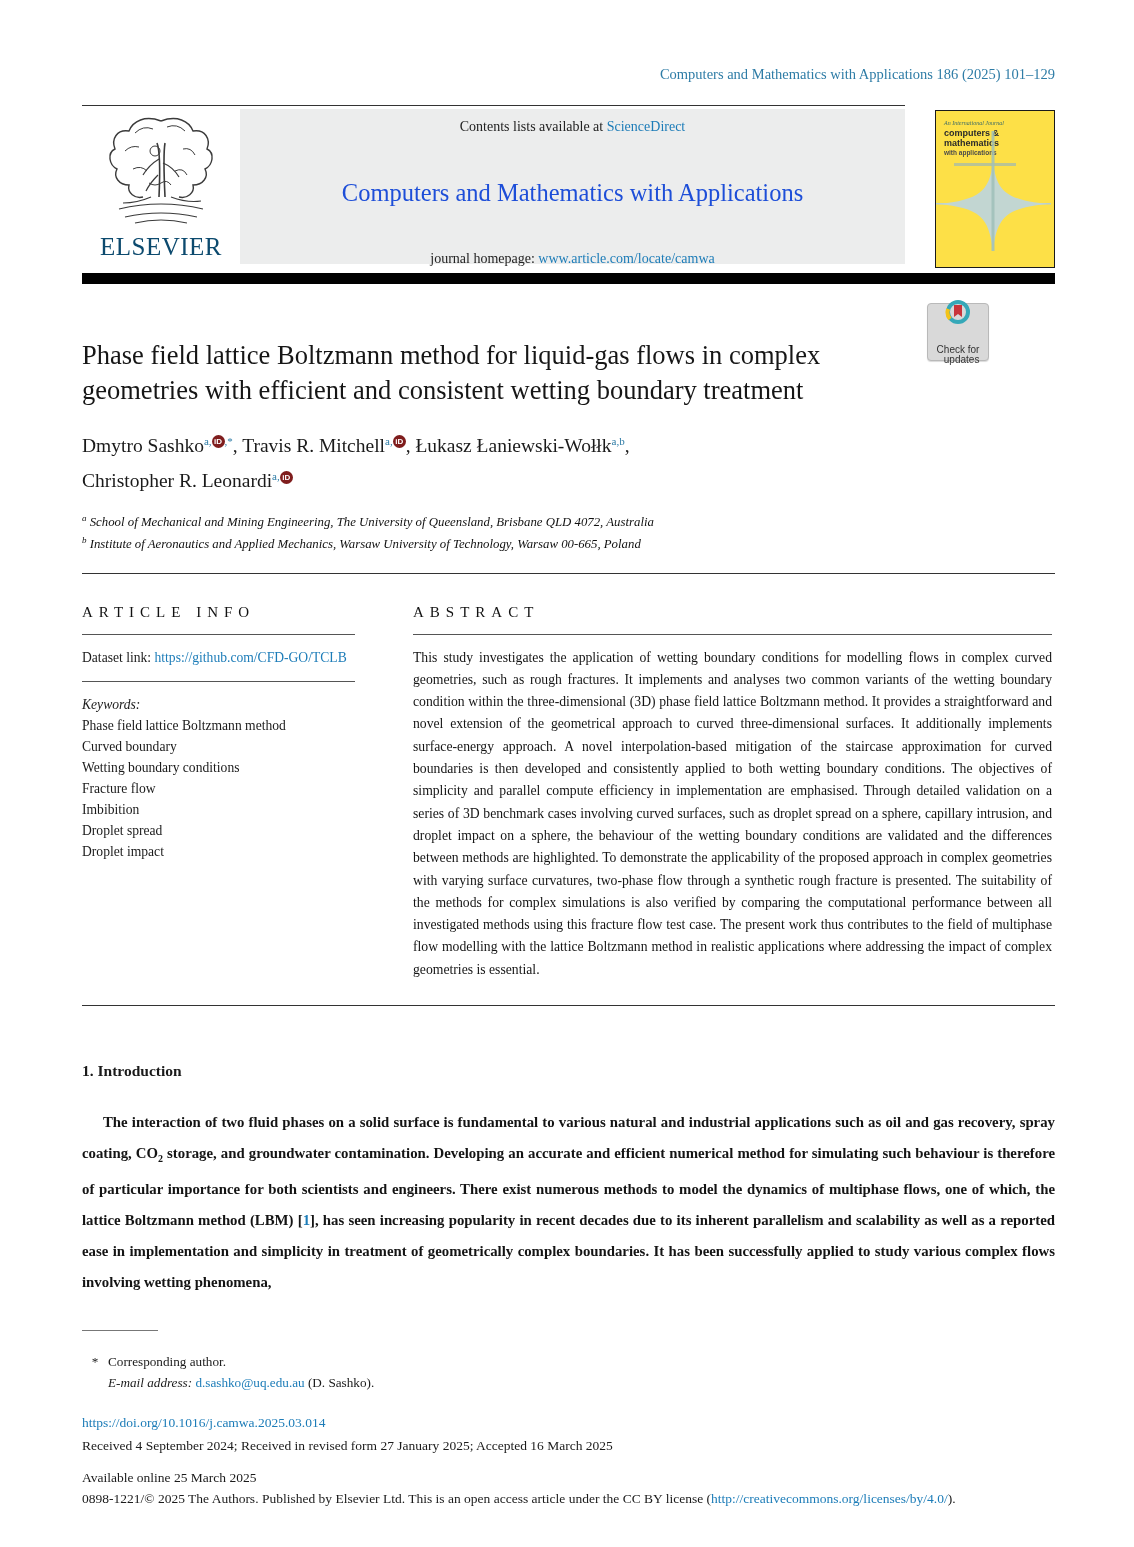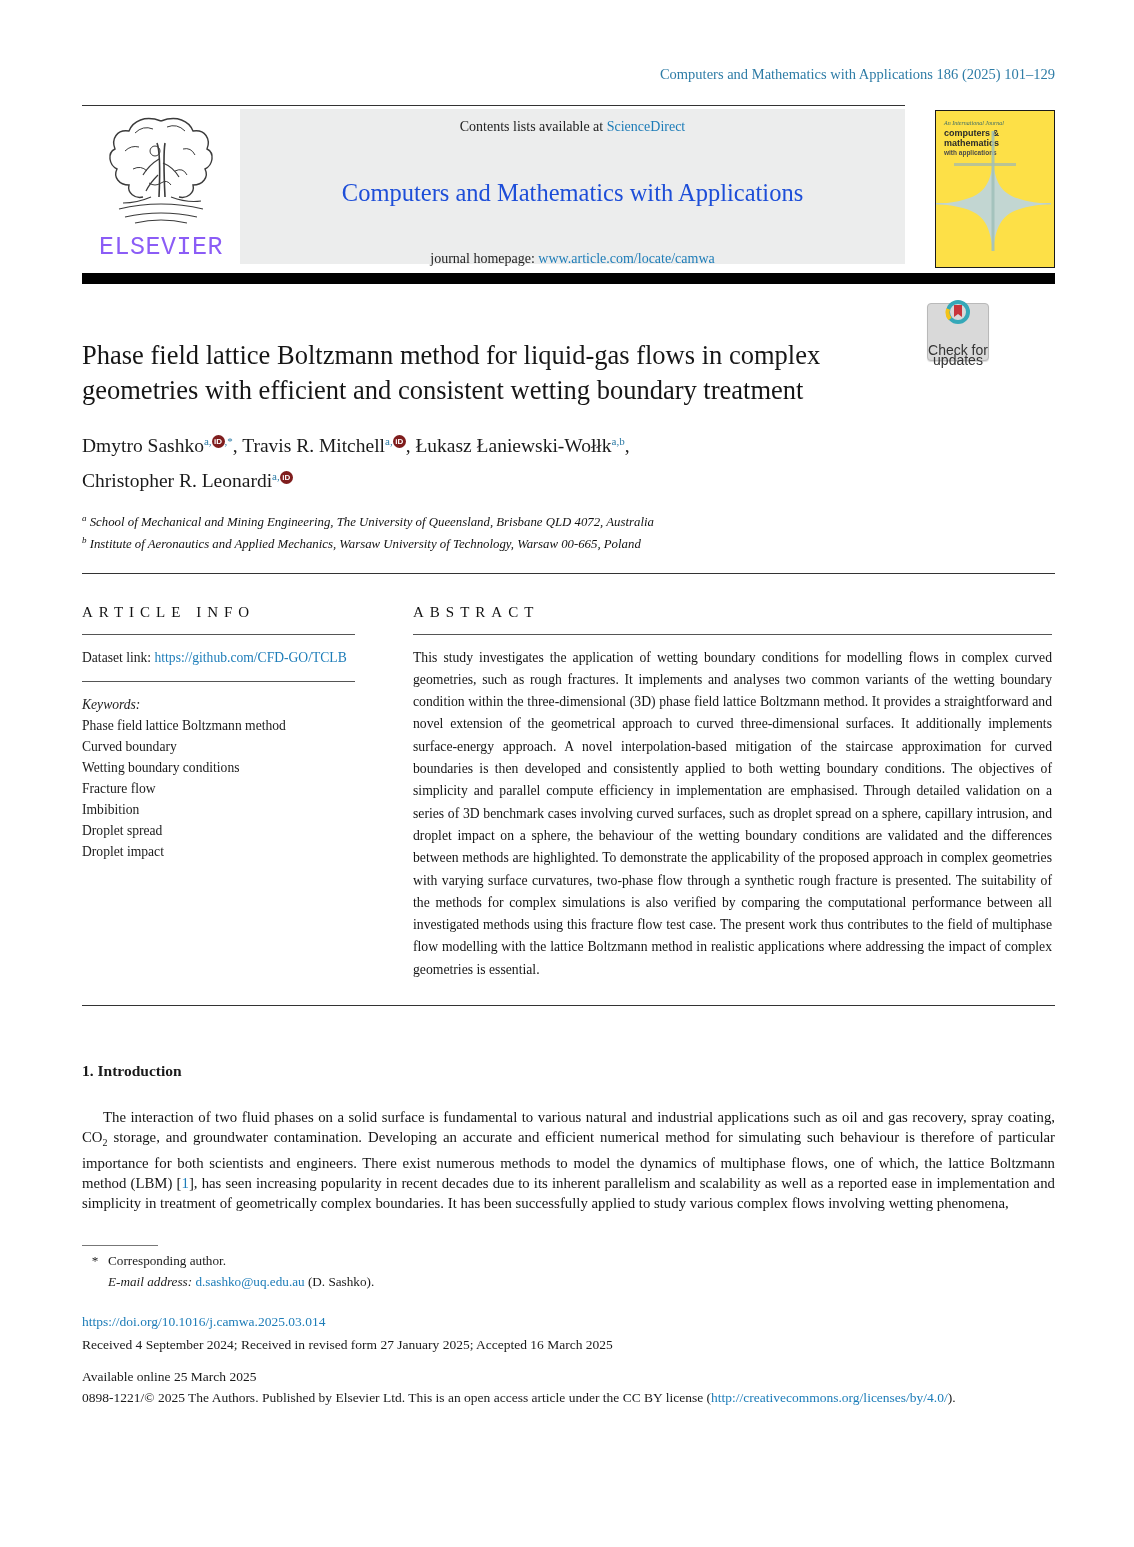--- a/index.html
+++ b/index.html
@@ -6,34 +6,34 @@
   body{width:1134px;height:1547px;overflow:hidden;font-family:"Liberation Serif",serif;color:#1a1a1a;position:relative;}
   .page{padding:0 79px 0 82px;position:relative;}
 
   
   .journal-ref{ text-align:right; padding-top:66px; font-size:14.5px; color:#2e7ca6;}
   .top-rule{border:none;border-top:1.3px solid #333;margin:22px 0 0 0;width:823px;}
 
   
   .banner{display:flex;margin-top:3px; height:155px; width:823px;}
   .logo-cell{width:158px;background:#fff;display:flex;flex-direction:column;align-items:center;justify-content:flex-start;padding-top:4px;}
-  .elsevier-word{font-family:Liberation Mono, monospace;font-size:25px;color:#8b5cf6;letter-spacing:.5px;margin-top:-2px;}
+  .elsevier-word{font-family:Liberation Serif, serif;font-size:25px;color:#0c4a6e;letter-spacing:.5px;margin-top:-2px;}
   .banner-center{flex:1;background:#eceded;text-align:center;display:flex;flex-direction:column;justify-content:space-between;padding:10px 0 12px 0;gap:44px;}
   .contents-line{font-size:14px;color:#222;}
   .banner-title{font-size:24.5px;color:#1d4ed8;}
   .homepage-line{font-size:14px;color:#222;}
   a.lnk{color:#1c7cb8;text-decoration:none;cursor:pointer;}
   .black-bar{height:11px;background:#000;width:973px;margin-top:9px;}
 
   
   .cover{position:absolute;top:110px;right:79px;width:118px;height:156px;border:1.5px solid #1a1a1a;background:#fde047;overflow:hidden;}
 
   
   .badge{position:absolute;top:303px;right:145px;width:60px;height:56px;background:#d9d9d9;border:1px solid #b9b9b9;border-radius:4px;display:flex;flex-direction:column;align-items:center;justify-content:center;cursor:pointer;box-shadow:0 1px 1px rgba(0,0,0,.15);}
-  .badge-text{font-family:"Liberation Sans",sans-serif;font-size:14px;line-height:10.5px;color:#333;text-align:center;margin-top:16px;}
+  .badge-text{font-family:"Liberation Sans",sans-serif;font-size:10px;line-height:10.5px;color:#333;text-align:right;margin-top:16px;}
 
   
   .title{font-size:26.5px;line-height:35px;width:830px;margin-top:54px;color:#161616;}
   .authors{font-size:19.5px;margin-top:17px;width:760px;line-height:30px;}
   .authors sup{font-size:11px;color:#2e7ca6;}
   .orcid{display:inline-block;width:13px;height:13px;border-radius:50%;background:#7f1d1d;color:#fff;font-family:"Liberation Sans",sans-serif;font-size:8px;font-weight:bold;text-align:center;line-height:13px;vertical-align:super;cursor:pointer;}
   .affils{margin-top:13px;font-size:12.8px;font-style:italic;line-height:18px;color:#111;}
   .affils sup{font-size:9px;}
   .mid-rule{border:none;border-top:1.3px solid #333;margin:19px 0 0 0;width:973px;}
 
@@ -42,26 +42,26 @@
   .col-heading{font-size:15px;letter-spacing:6px;color:#111;}
   .col-rule{border:none;border-top:1px solid #555;margin:13px 0 12px 0;}
   .info-body{font-size:13.6px;line-height:21px;}
   .kw-label{font-style:italic;display:block;margin-top:14px;}
   .kw{display:block;}
   .abstract-text{font-size:13.7px;line-height:22.3px;text-align:justify;color:#141414;}
   .bottom-rule{border:none;border-top:1.3px solid #333;margin:24px 0 0 0;width:973px;}
 
   
   .section-heading{font-size:15.5px;font-weight:bold;margin-top:56px;}
-  .intro-p{font-size:14.8px;line-height:20px;text-align:justify;margin-top:27px;text-indent:21px;color:#141414;}
+  .intro-p{font-size:14.8px;line-height:31px;text-align:justify;margin-top:27px;text-indent:21px;color:#141414;font-weight:bold;}
   .intro-p sub{font-size:10px;}
 
   
   .foot-divider{border:none;border-top:1px solid #777;width:76px;margin:32px 0 0 0;}
-  .footnote{font-size:13.2px;line-height:21px;margin-top:4px;}
+  .footnote{font-size:13.2px;line-height:21px;margin-top:20px;}
   .footnote .star{display:inline-block;width:26px;text-align:center;}
   .footnote .em-label{font-style:italic;}
   .footnote .indent{padding-left:26px;}
   .doi-line{font-size:13.5px;margin-top:22px;}
   .dates-line{font-size:13.5px;margin-top:7px;}
   .avail-line{font-size:13.5px;margin-top:16px;}
   .copy-line{font-size:13.5px;line-height:22px;text-align:justify;margin-top:2px;width:973px;}
 </style>
 </head>
 <body>

